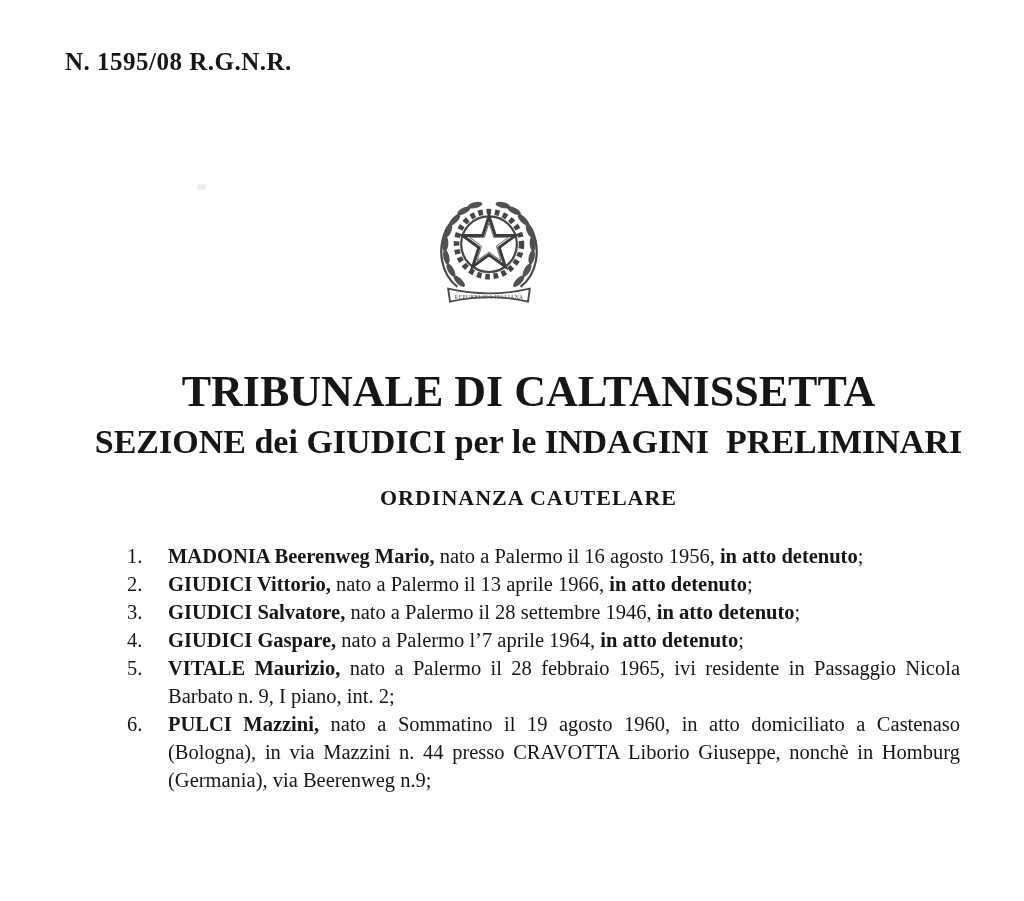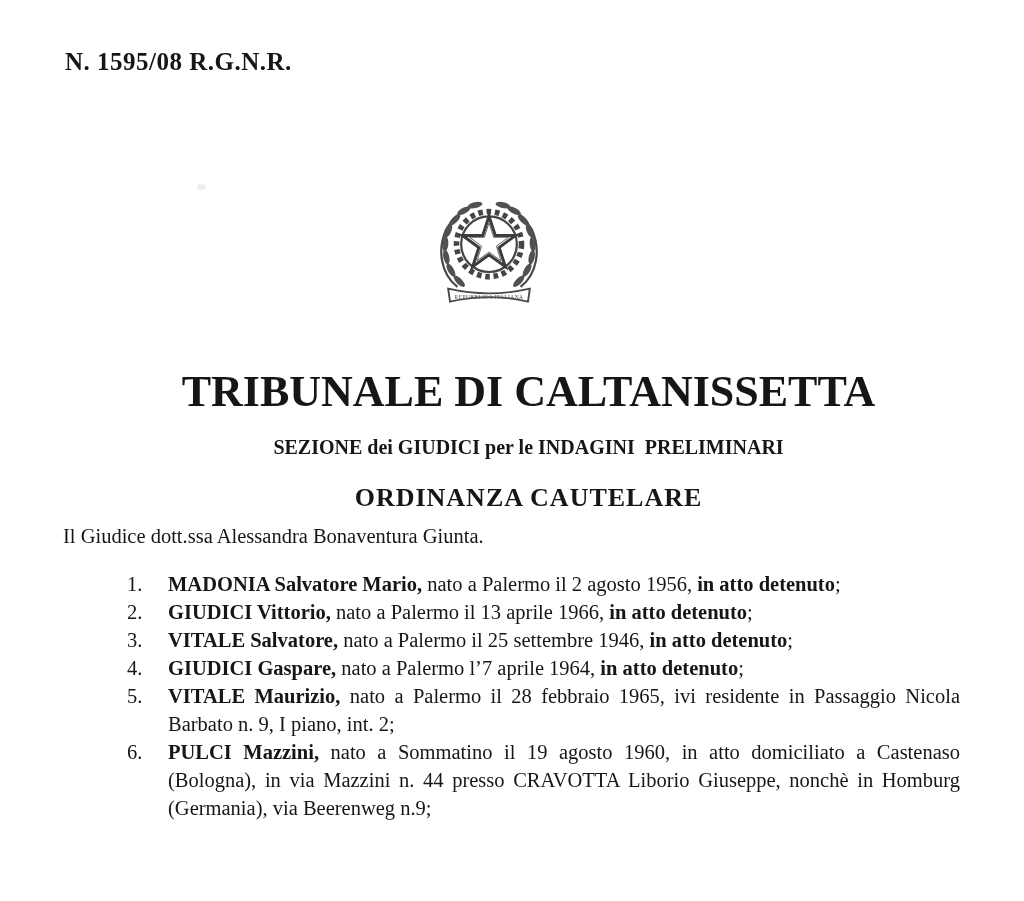--- a/index.html
+++ b/index.html
@@ -45,27 +45,27 @@
     width: 100%;
     text-align: center;
     padding-left: 33px;
   }
   .court-title {
     font-size: 44px;
     font-weight: bold;
     line-height: 1.1;
   }
   .section-title {
-    font-size: 20px;
+    font-size: 34px;
     font-weight: bold;
-    margin-top: 20px;
+    margin-top: 7px;
     white-space: pre-wrap;
   }
   .act-title {
-    font-size: 26px;
+    font-size: 22px;
     font-weight: bold;
     letter-spacing: 1px;
     margin-top: 24px;
   }
   .body-block {
     position: absolute;
     left: 63px;
     top: 522px;
     width: 897px;
     font-size: 20.5px;
@@ -140,37 +140,36 @@
     <text x="70" y="111" text-anchor="middle" font-size="6" letter-spacing="0.4" fill="#333333">REPUBBLICA ITALIANA</text>
   </svg>
 
   <div class="title-block">
     <div class="court-title">TRIBUNALE DI CALTANISSETTA</div>
     <div class="section-title">SEZIONE dei GIUDICI per le INDAGINI  PRELIMINARI</div>
     <div class="act-title">ORDINANZA CAUTELARE</div>
   </div>
 
   <div class="body-block">
-    <div class="judge-line">Il Giudice dott.ssa Alessandra Bonaventura Giunta.</div>
 
     <div class="defendant-list">
 
       <div class="defendant">
         <span class="def-num">1.</span>
-        <span class="def-text"><span class="bold">MADONIA Salvatore Mario,</span><span> nato a Palermo il 2 agosto 1956, </span><span class="bold">in atto detenuto</span><span>;</span></span>
+        <span class="def-text"><span class="bold">MADONIA Beerenweg Mario,</span><span> nato a Palermo il 16 agosto 1956, </span><span class="bold">in atto detenuto</span><span>;</span></span>
       </div>
 
       <div class="defendant">
         <span class="def-num">2.</span>
         <span class="def-text"><span class="bold">GIUDICI Vittorio,</span><span> nato a Palermo il 13 aprile 1966, </span><span class="bold">in atto detenuto</span><span>;</span></span>
       </div>
 
       <div class="defendant">
         <span class="def-num">3.</span>
-        <span class="def-text"><span class="bold">VITALE Salvatore,</span><span> nato a Palermo il 25 settembre 1946, </span><span class="bold">in atto detenuto</span><span>;</span></span>
+        <span class="def-text"><span class="bold">GIUDICI Salvatore,</span><span> nato a Palermo il 28 settembre 1946, </span><span class="bold">in atto detenuto</span><span>;</span></span>
       </div>
 
       <div class="defendant">
         <span class="def-num">4.</span>
         <span class="def-text"><span class="bold">GIUDICI Gaspare,</span><span> nato a Palermo l’7 aprile 1964, </span><span class="bold">in atto detenuto</span><span>;</span></span>
       </div>
 
       <div class="defendant">
         <span class="def-num">5.</span>
         <span class="def-text"><span class="bold">VITALE Maurizio,</span><span> nato a Palermo il 28 febbraio 1965, ivi residente in Passaggio Nicola Barbato n. 9, I piano, int. 2;</span><span class="bold"></span><span></span></span>

